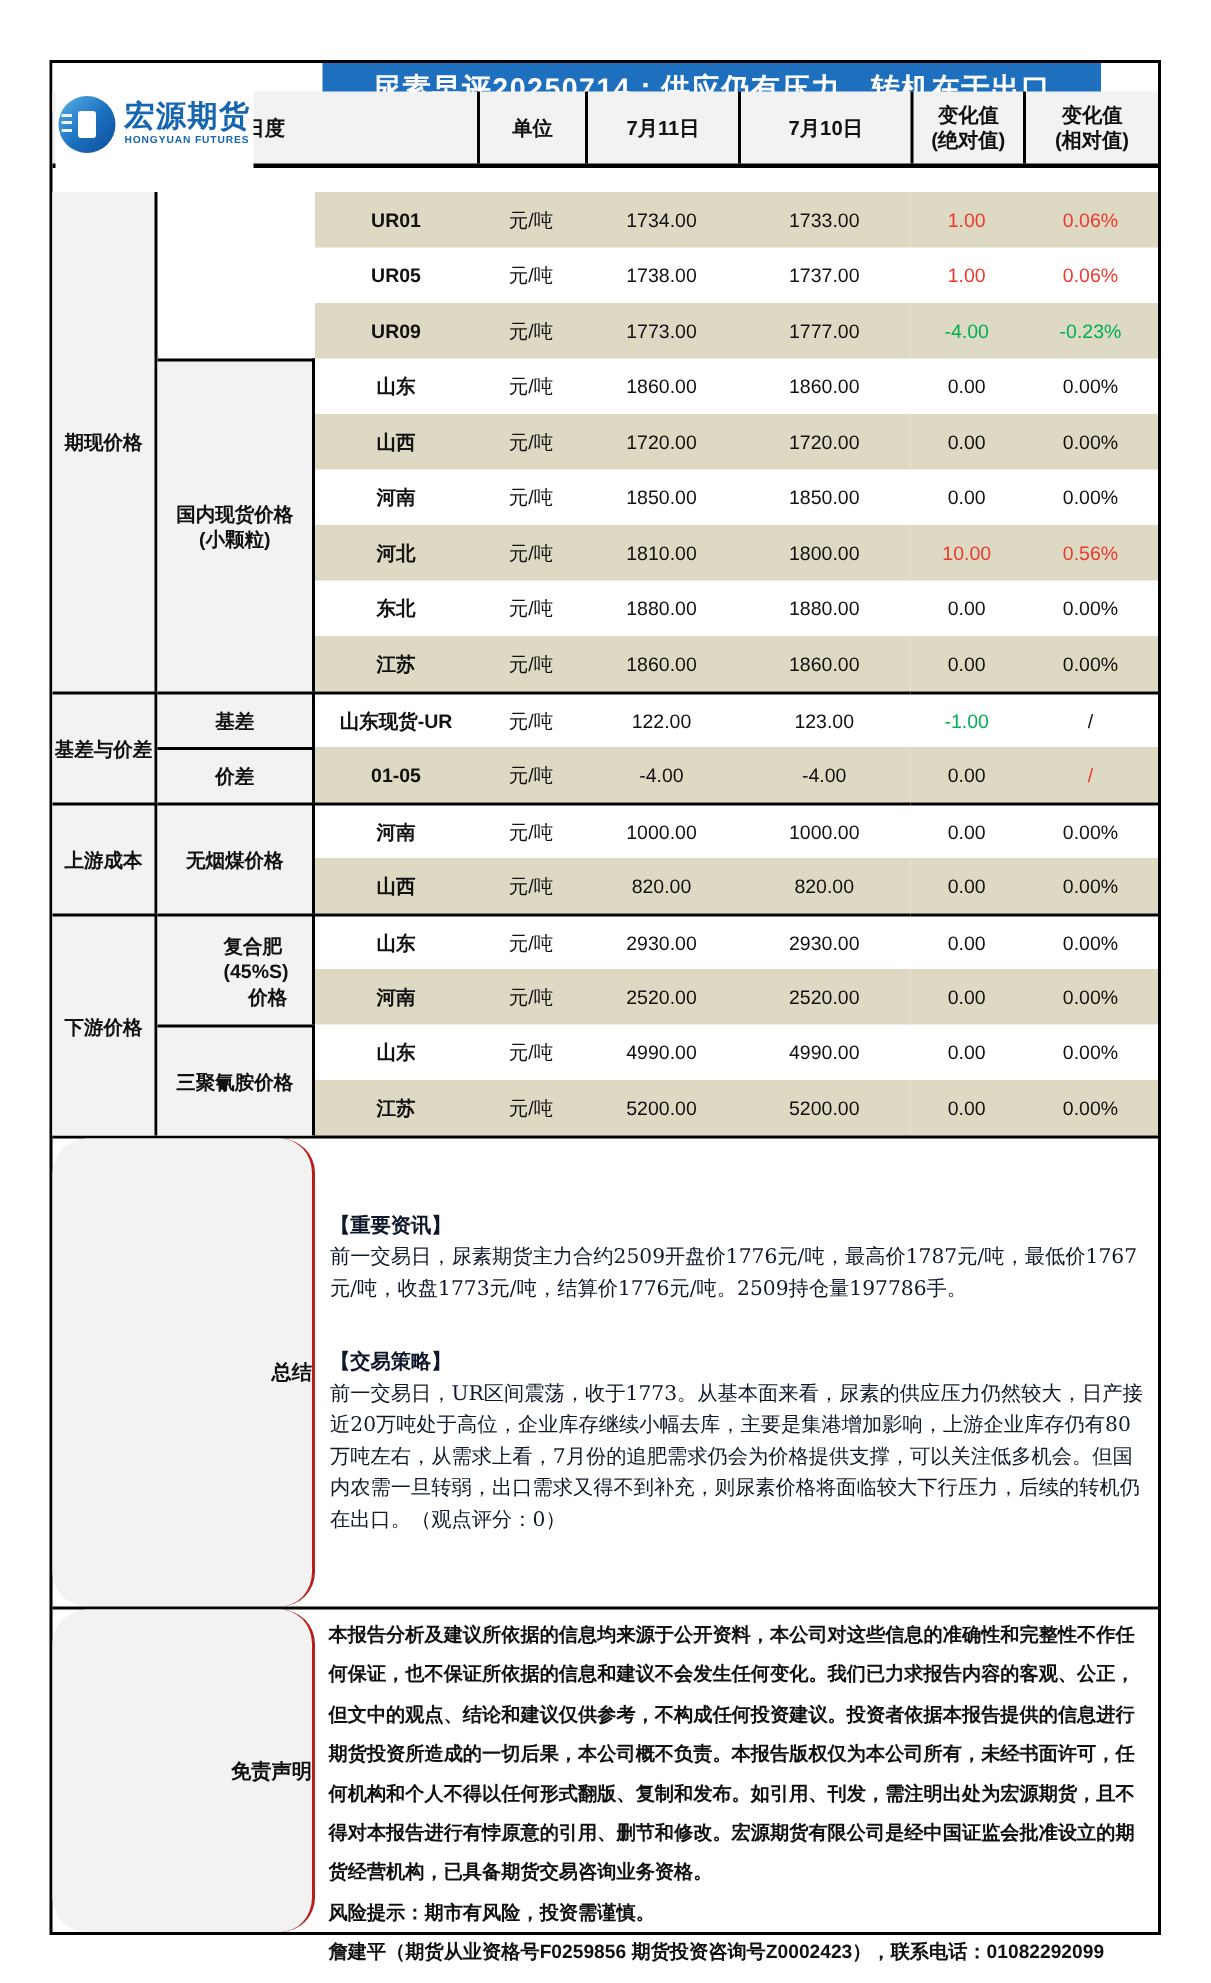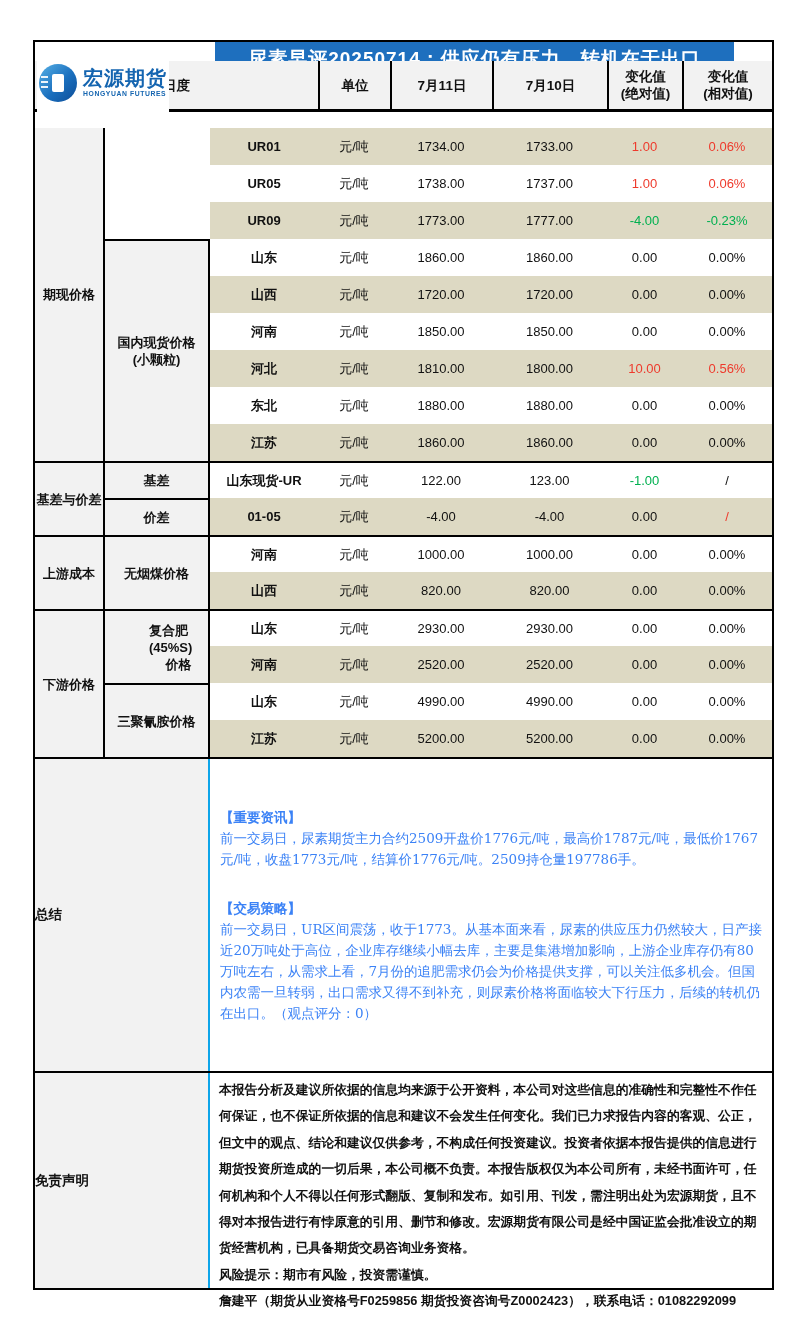--- a/index.html
+++ b/index.html
@@ -40,25 +40,25 @@
   .odd{background:var(--stripe);}
   .sec-top{border-top:2px solid #000;}
   .grp-top{border-top:2px solid #000;}
   .up{color:var(--up-red);}
   .down{color:var(--down-green);}
 
   
   .bottom-row{position:absolute;left:0;width:737px;display:flex;border-top:2px solid #000;box-sizing:border-box;}
   .summary-row{top:715px;height:314px;}
   .disclaimer-row{top:1029px;height:217px;}
-  .side-label{width:175px;flex:0 0 175px;background:var(--label-bg);border-right:2px solid #0ea5e9;
-              display:flex;align-items:center;justify-content:flex-start;font-weight:bold;font-size:13.5px;box-sizing:border-box;}
+  .side-label{width:175px;flex:0 0 175px;background:var(--label-bg);border-right:2px solid #b91c1c;
+              display:flex;align-items:center;justify-content:flex-end;font-weight:bold;font-size:13.5px;box-sizing:border-box;border-radius:23px;}
   .summary-content{flex:1;display:flex;flex-direction:column;justify-content:center;gap:28px;
               padding:10px 10px;font-family:"DejaVu Serif","Liberation Serif",serif;
-              font-size:13.5px;line-height:21px;color:#3b82f6;}
+              font-size:13.5px;line-height:21px;color:#0f172a;}
   .sum-title{font-weight:bold;}
   .disclaimer-content{flex:1;padding:4px 9px;font-weight:bold;font-size:12.8px;line-height:26.4px;color:#111;}
 </style>
 </head>
 <body>
 
 <div class="sheet">
   <div class="report">
 
     <div class="top-left-bg"></div>

